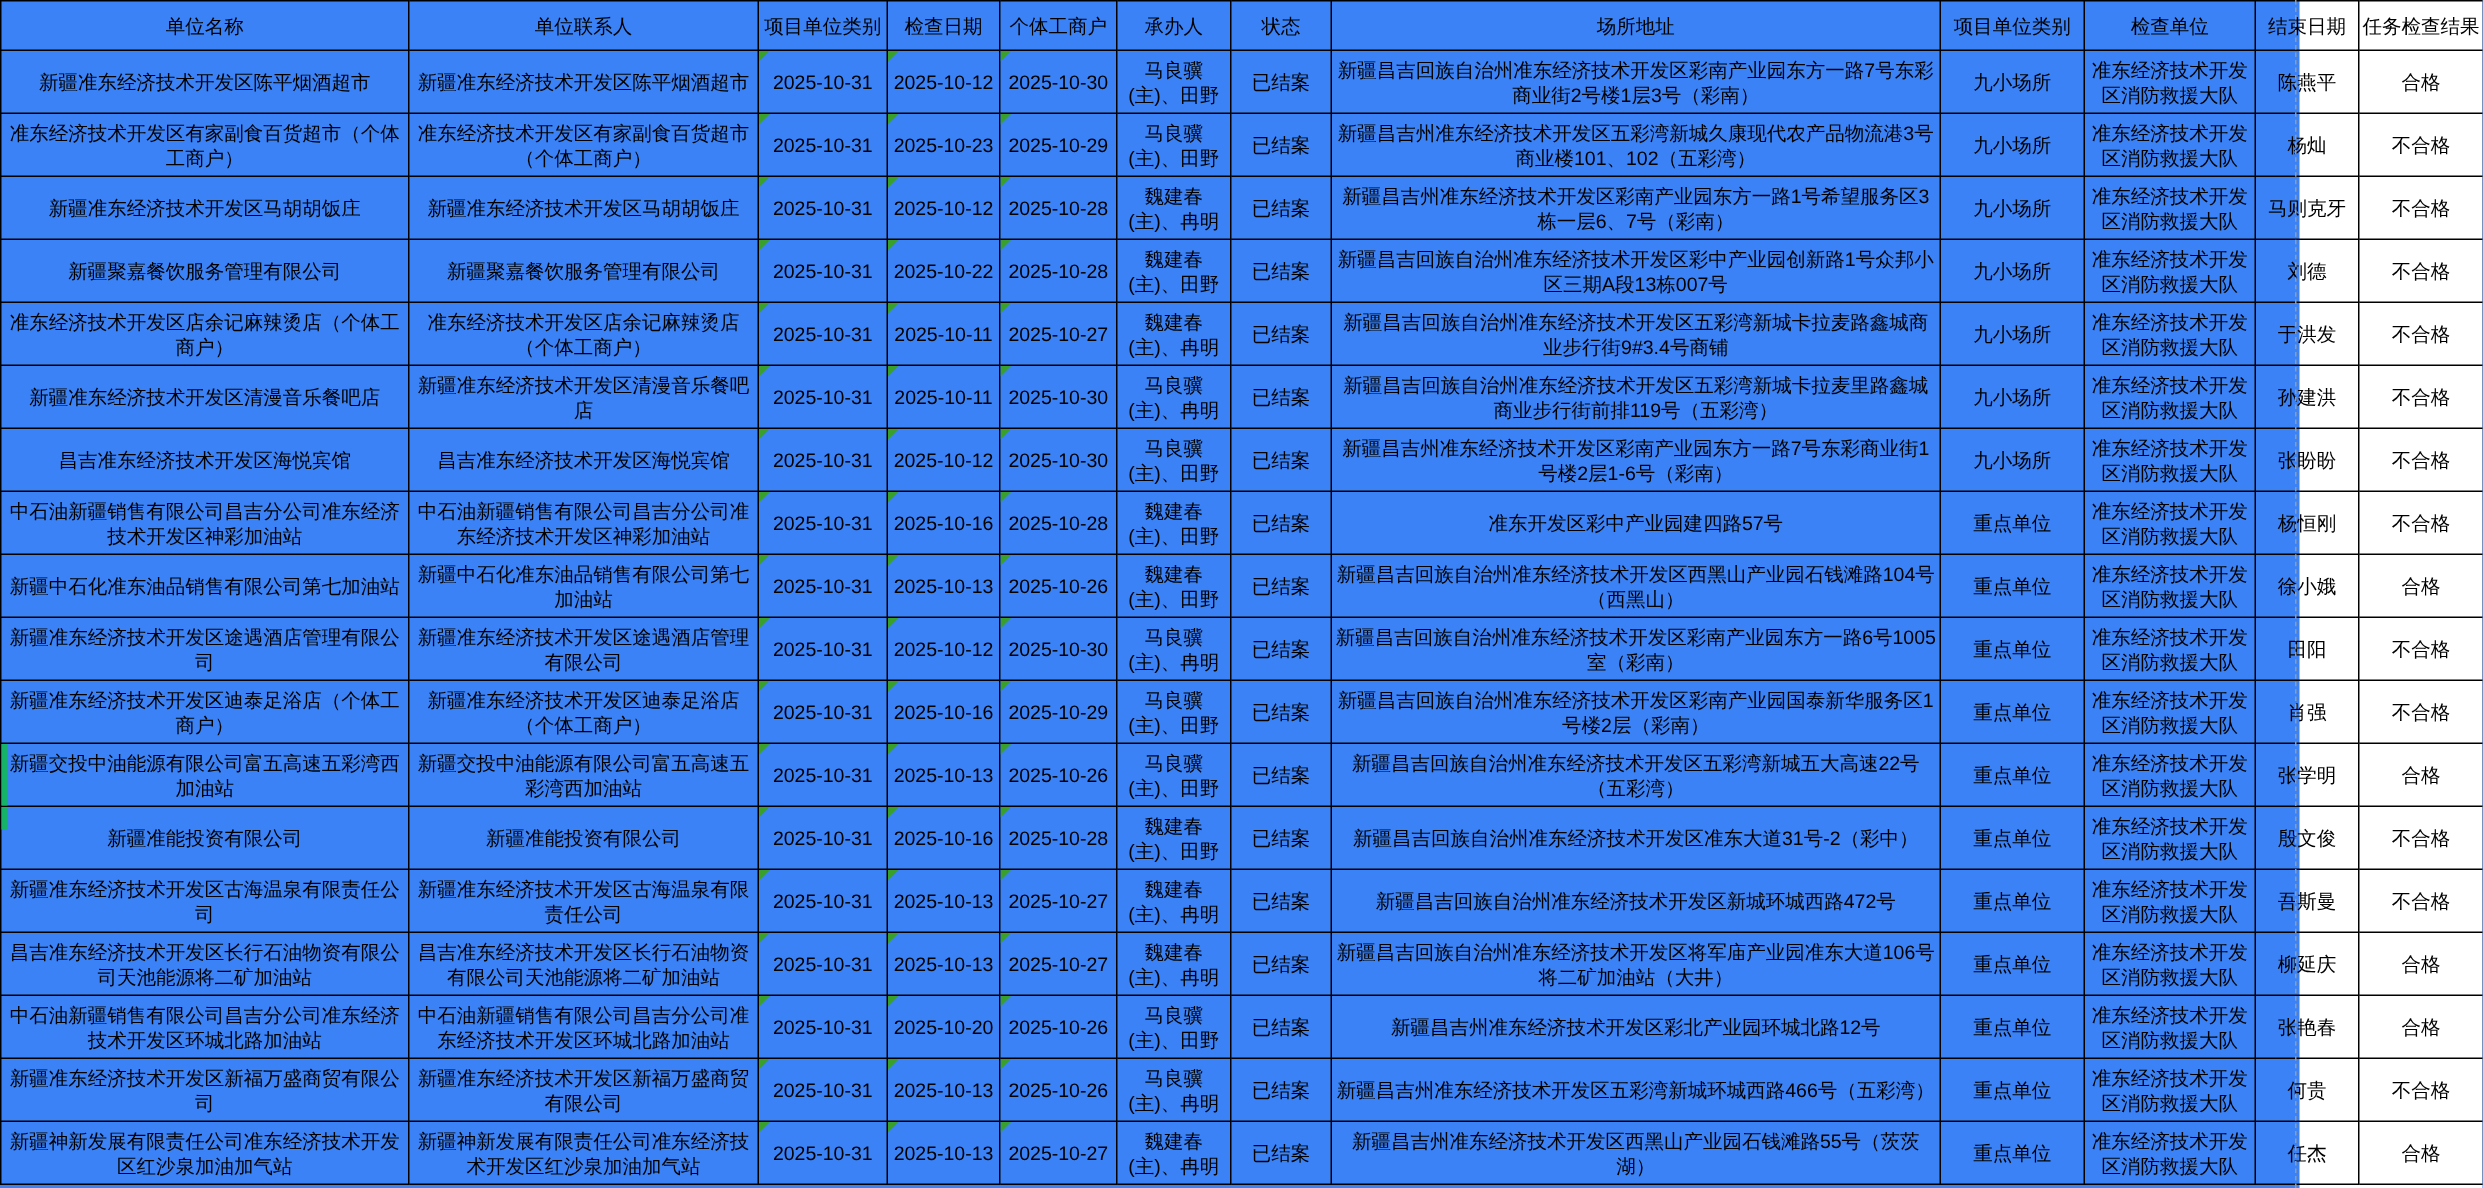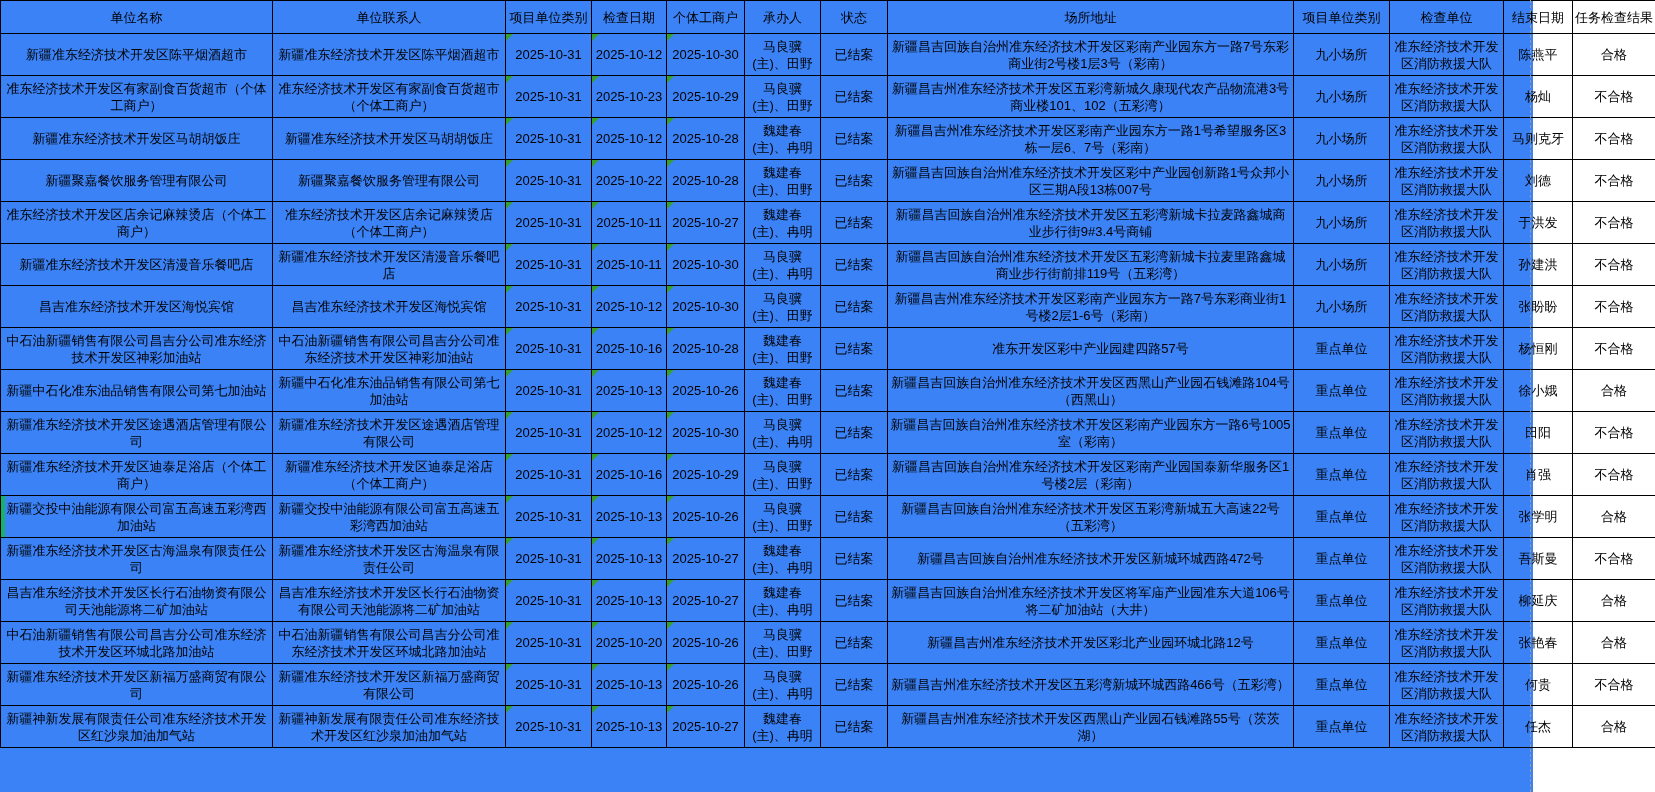--- a/index.html
+++ b/index.html
@@ -236,20 +236,34 @@
           <td class="note">2025-10-26</td>
           <td>马良骥(主)、田野</td>
           <td>已结案</td>
           <td>新疆昌吉回族自治州准东经济技术开发区五彩湾新城五大高速22号（五彩湾）</td>
           <td>重点单位</td>
           <td>准东经济技术开发区消防救援大队</td>
           <td>张学明</td>
           <td>合格</td>
         </tr>
         <tr>
+          <td class="gm-top">新疆准能投资有限公司</td>
+          <td>新疆准能投资有限公司</td>
+          <td class="note">2025-10-31</td>
+          <td class="note">2025-10-16</td>
+          <td class="note">2025-10-28</td>
+          <td>魏建春(主)、田野</td>
+          <td>已结案</td>
+          <td>新疆昌吉回族自治州准东经济技术开发区准东大道31号-2（彩中）</td>
+          <td>重点单位</td>
+          <td>准东经济技术开发区消防救援大队</td>
+          <td>殷文俊</td>
+          <td>不合格</td>
+        </tr>
+        <tr>
           <td>新疆准东经济技术开发区古海温泉有限责任公司</td>
           <td>新疆准东经济技术开发区古海温泉有限责任公司</td>
           <td class="note">2025-10-31</td>
           <td class="note">2025-10-13</td>
           <td class="note">2025-10-27</td>
           <td>魏建春(主)、冉明</td>
           <td>已结案</td>
           <td>新疆昌吉回族自治州准东经济技术开发区新城环城西路472号</td>
           <td>重点单位</td>
           <td>准东经济技术开发区消防救援大队</td>

